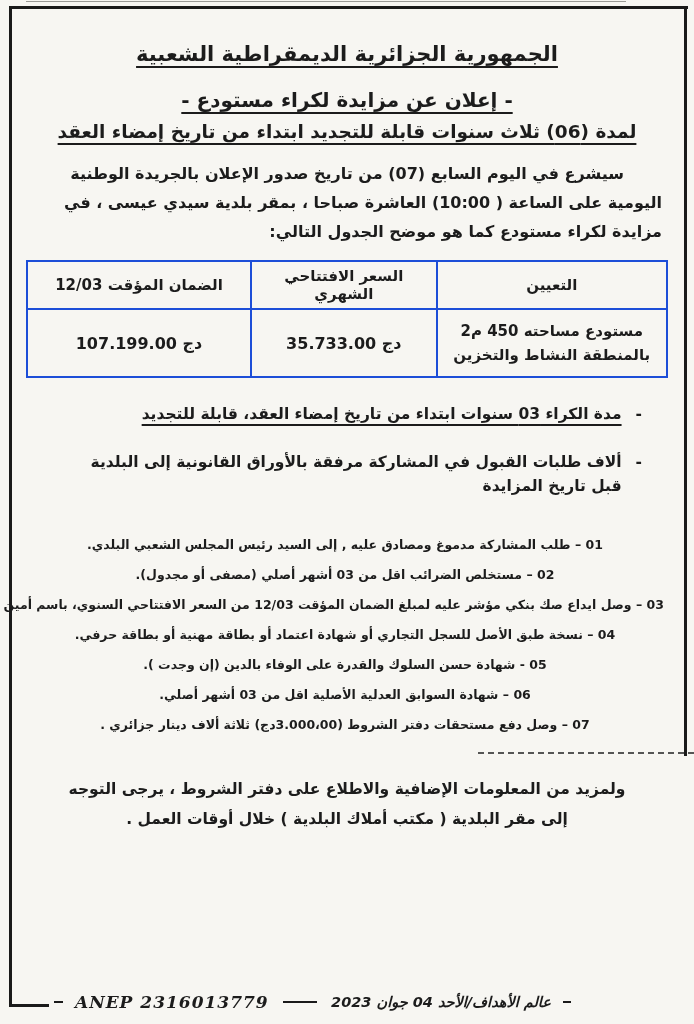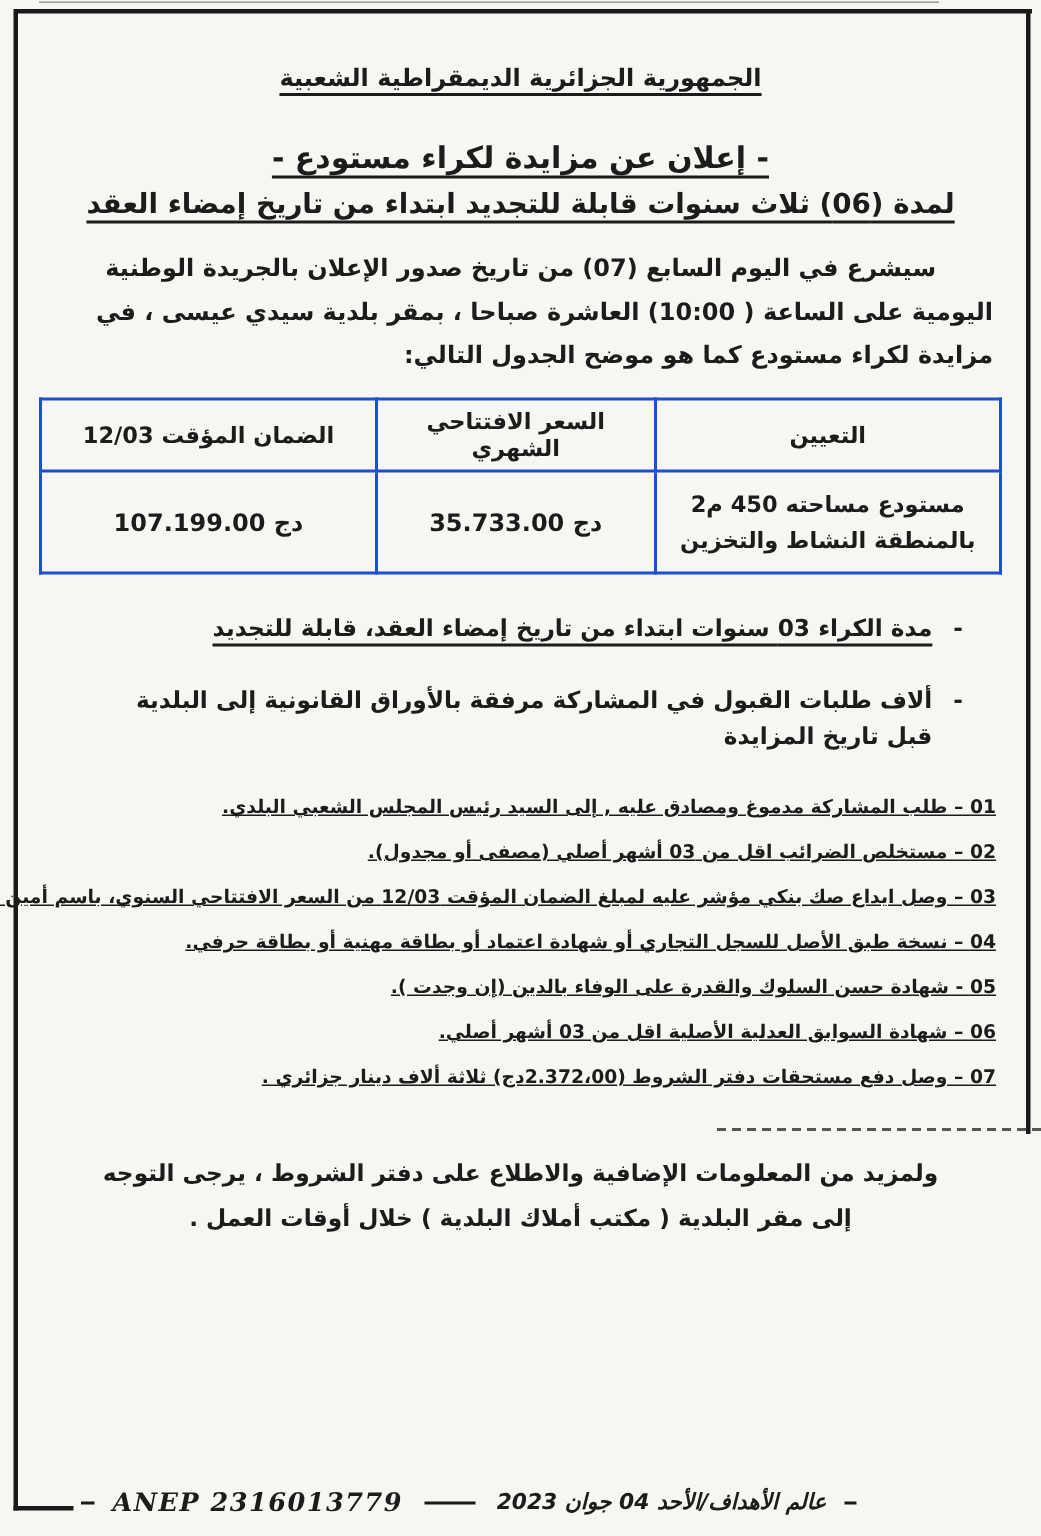--- a/index.html
+++ b/index.html
@@ -24,34 +24,34 @@
   .content{
     position:relative;
     direction:rtl;
     padding:22px 26px 0 26px;
     box-sizing:border-box;
     height:100%;
   }
   .u{text-decoration:underline;text-decoration-thickness:2px;text-underline-offset:5px;}
   .republic-title{
     text-align:center;
-    font-size:16px;font-weight:700;
+    font-size:21px;font-weight:700;
     margin:20px 0 0 0;
   }
   .authority{
     margin-top:44px;
     text-align:right;
     padding-right:14px;
     font-weight:700;
     line-height:26px;
   }
   .authority .wilaya{font-size:17px;}
   .authority .sub{font-size:15px;}
   .ann-title{
-    margin-top:32px;
+    margin-top:22px;
     text-align:center;
     font-weight:700;
   }
   .ann-title .l1{font-size:20px;display:inline-block;}
   .ann-title .l2{font-size:18.5px;display:inline-block;margin-top:9px;}
   .intro{
     margin:17px 6px 0 6px;
     font-size:16px;font-weight:700;
     line-height:29px;
     text-align:right;
@@ -81,26 +81,25 @@
     direction:rtl;
     padding-right:26px;
     font-size:15.5px;font-weight:700;
     margin-top:24px;
     line-height:24px;
   }
   .note .dash{margin-left:14px;}
   .note .txt{max-width:560px;}
   
   .reqs{
-    margin-top:20px;
+    margin-top:32px;
     padding-right:4px;
     font-size:12.5px;font-weight:700;
     line-height:30px;
-    text-align:right;
-    text-decoration:underline;
+    text-align:center;
   }
   .req{white-space:nowrap;}
   
   .closing{
     margin:34px auto 0 auto;
     width:88%;
     font-size:15.5px;font-weight:700;
     line-height:30px;
     text-align:center;
   }
@@ -184,21 +183,21 @@
       <span class="txt">ألاف طلبات القبول في المشاركة مرفقة بالأوراق القانونية إلى البلدية قبل تاريخ المزايدة</span>
     </div>
 
     <div class="reqs">
       <div class="req">01 – طلب المشاركة مدموغ ومصادق عليه , إلى السيد رئيس المجلس الشعبي البلدي.</div>
       <div class="req">02 – مستخلص الضرائب اقل من 03 أشهر أصلي (مصفى أو مجدول).</div>
       <div class="req">03 – وصل ايداع صك بنكي مؤشر عليه لمبلغ الضمان المؤقت 12/03 من السعر الافتتاحي السنوي، باسم أمين خزينة البلدية بسيدي عيسى.</div>
       <div class="req">04 – نسخة طبق الأصل للسجل التجاري أو شهادة اعتماد أو بطاقة مهنية أو بطاقة حرفي.</div>
       <div class="req">05 - شهادة حسن السلوك والقدرة على الوفاء بالدين (إن وجدت ).</div>
       <div class="req">06 – شهادة السوابق العدلية الأصلية اقل من 03 أشهر أصلي.</div>
-      <div class="req">07 – وصل دفع مستحقات دفتر الشروط (2.372،00دج) ثلاثة ألاف دينار جزائري .</div>
+      <div class="req">07 – وصل دفع مستحقات دفتر الشروط (3.000،00دج) ثلاثة ألاف دينار جزائري .</div>
     </div>
 
     <p class="closing">ولمزيد من المعلومات الإضافية والاطلاع على دفتر الشروط ، يرجى التوجه إلى مقر البلدية ( مكتب أملاك البلدية ) خلال أوقات العمل .</p>
   </div>
 
   <div class="footer">
     <div class="f-dash1"></div>
     <div class="anep">ANEP 2316013779</div>
     <div class="f-line"></div>
     <div class="journal">عالم الأهداف/الأحد 04 جوان 2023</div>

